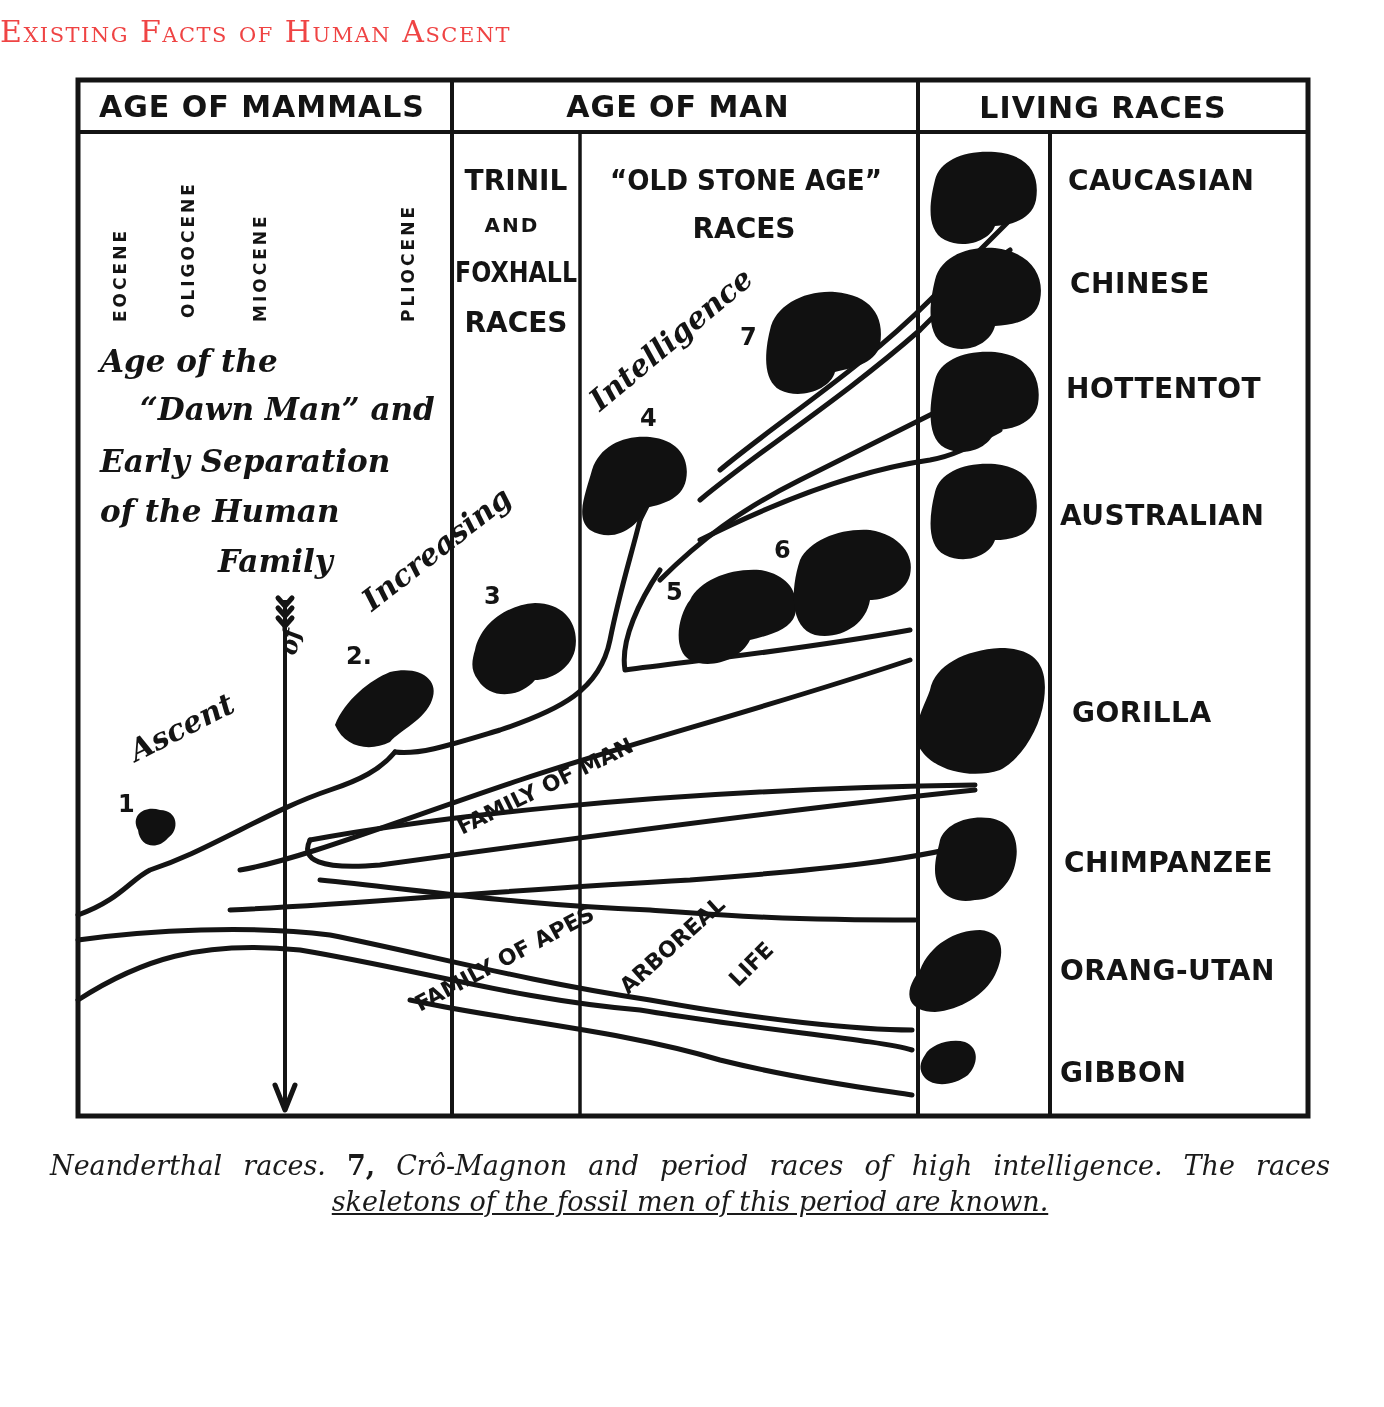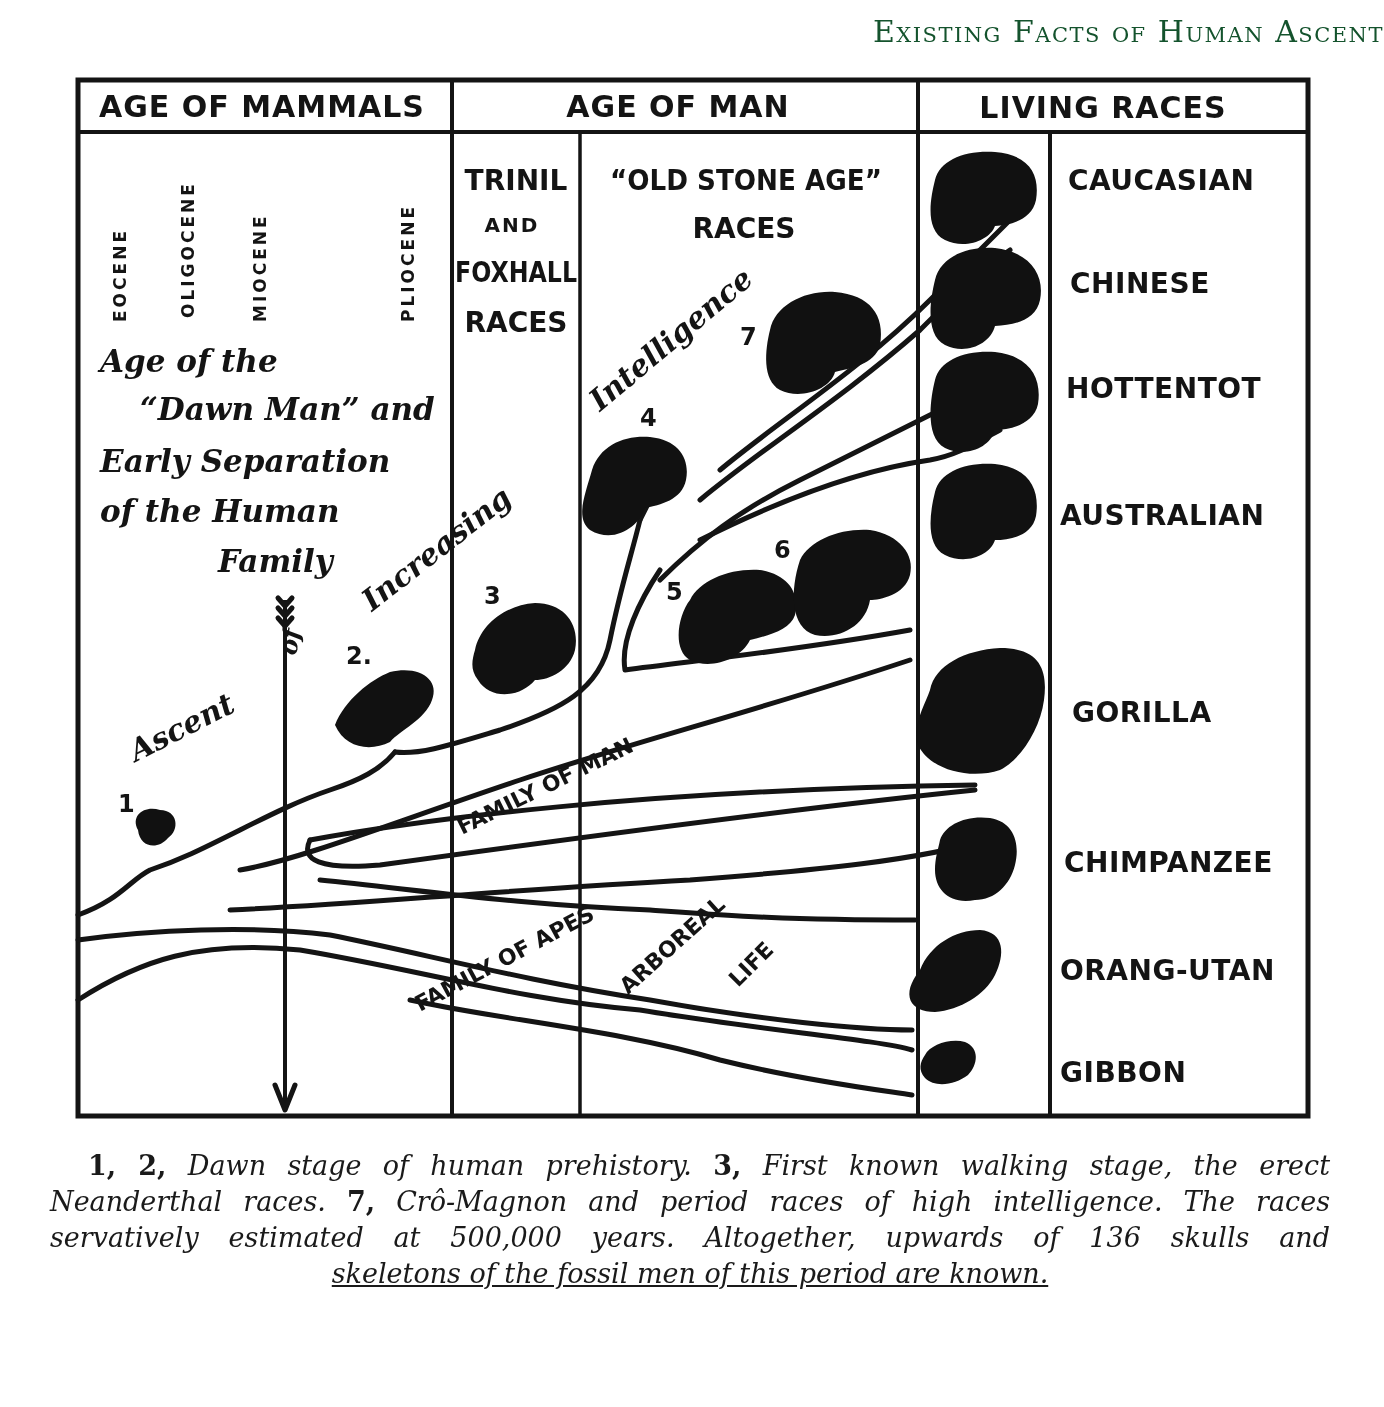--- a/index.html
+++ b/index.html
@@ -1,19 +1,19 @@
 <!DOCTYPE html>
 <html><head>
 <meta charset="utf-8">
 <style>
   html, body { margin: 0; padding: 0; background: #ffffff; }
   body { width: 1384px; height: 1407px; position: relative; overflow: hidden; color: #111; }
   .title {
-    position: absolute; left: 0; width: 1384px; top: 14px; text-align: right;
-    font-family: "DejaVu Serif", serif; font-size: 30px; letter-spacing: 1.5px; color: #14532d;
+    position: absolute; left: 0; width: 1384px; top: 14px; text-align: left;
+    font-family: "DejaVu Serif", serif; font-size: 30px; letter-spacing: 1.5px; color: #ef4444;
     font-variant: small-caps;
   }
   svg.diagram { position: absolute; left: 0; top: 0; }
   .lbl { font-family: "DejaVu Sans", sans-serif; font-weight: bold; fill: #141414; }
   .hdr { font-size: 30px; letter-spacing: 1px; }
   .race { font-size: 28px; letter-spacing: 0.5px; }
   .epoch { font-size: 17px; letter-spacing: 3px; }
   .sub { font-size: 28px; }
   .sub-small { font-size: 20px; letter-spacing: 2px; }
   .script { font-family: "DejaVu Serif", serif; font-style: italic; font-weight: bold; fill: #141414; }
@@ -150,17 +150,15 @@
     <text class="lbl race" x="1066" y="398">HOTTENTOT</text>
     <text class="lbl race" x="1060" y="525">AUSTRALIAN</text>
     <text class="lbl race" x="1072" y="722">GORILLA</text>
     <text class="lbl race" x="1064" y="872">CHIMPANZEE</text>
     <text class="lbl race" x="1060" y="980">ORANG-UTAN</text>
     <text class="lbl race" x="1060" y="1082">GIBBON</text>
   </g>
 </svg>
 
 <div class="caption">
-  <span class="cap-line" style="padding-left:38px"><b>1, 2,</b><span> Dawn stage of human prehistory. </span><b>3,</b><span> First known walking stage, the erect</span></span>
   <span class="cap-line"><span>Neanderthal races. </span><b>7,</b><span> Crô-Magnon and period races of high intelligence. The races</span></span>
-  <span class="cap-line"><span>servatively estimated at 500,000 years. Altogether, upwards of 136 skulls and</span></span>
   <span class="cap-line last"><span>skeletons of the fossil men of this period are known.</span></span>
 </div>
 
 </body></html>

